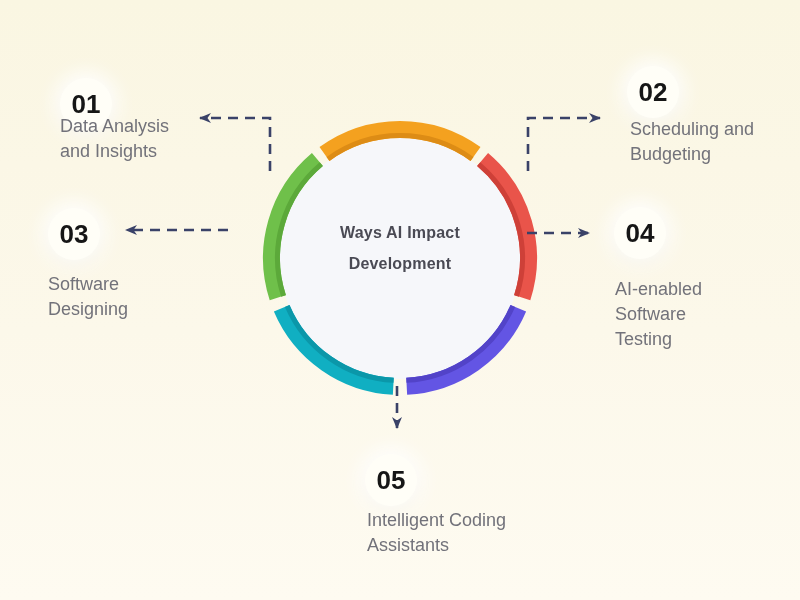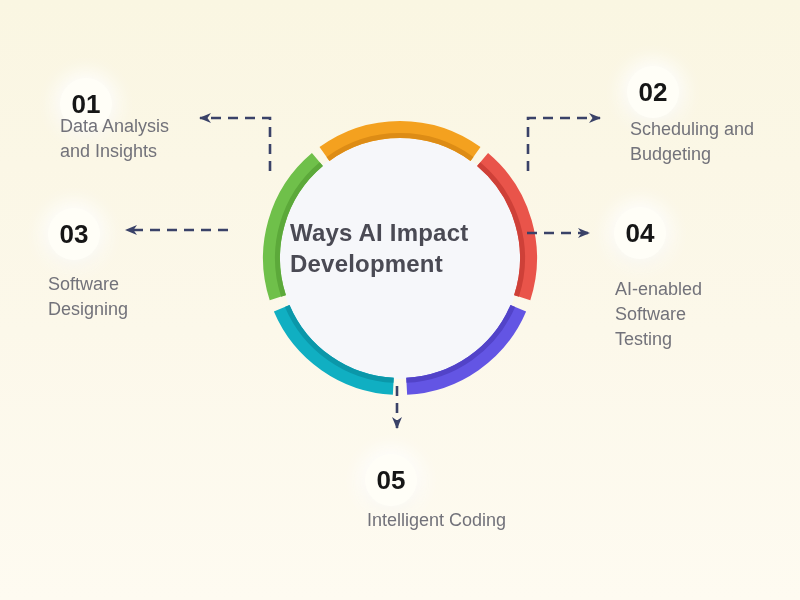--- a/index.html
+++ b/index.html
@@ -4,21 +4,21 @@
 <style>
   html,body{margin:0;padding:0;background:#e8e8e8;}
   .canvas{
     position:relative;width:800px;height:600px;overflow:hidden;
     background:linear-gradient(180deg,#FAF6E2 0%,#FCF8EA 55%,#FEFBF1 100%);
     font-family:"Liberation Sans",sans-serif;
   }
   svg.art{position:absolute;left:0;top:0;width:800px;height:600px;}
   .title{
     position:absolute;left:290px;top:217px;width:220px;
-    font-weight:bold;font-size:24px;line-height:31px;
+    text-align:center;font-weight:bold;font-size:16px;line-height:31px;
     color:#4A4A54;letter-spacing:.2px;
   }
   .badge{
     position:absolute;width:52px;height:52px;border-radius:50%;
     background:#FFFEF7;
     box-shadow:0 0 18px 6px rgba(255,255,255,.95), 0 4px 12px rgba(205,193,150,.28);
     display:flex;align-items:center;justify-content:center;
     font-weight:bold;font-size:26px;color:#161616;
   }
   .label{position:absolute;font-size:18px;line-height:25px;color:#72727A;}
@@ -97,15 +97,16 @@
     <div>AI-enabled</div>
     <div>Software</div>
     <div>Testing</div>
   </div>
 
   <div class="badge badge-05">
     <span>05</span>
   </div>
   <div class="label label-05">
     <div>Intelligent Coding</div>
+    <div>Assistants</div>
   </div>
 
 </div>
 
 </body></html>

